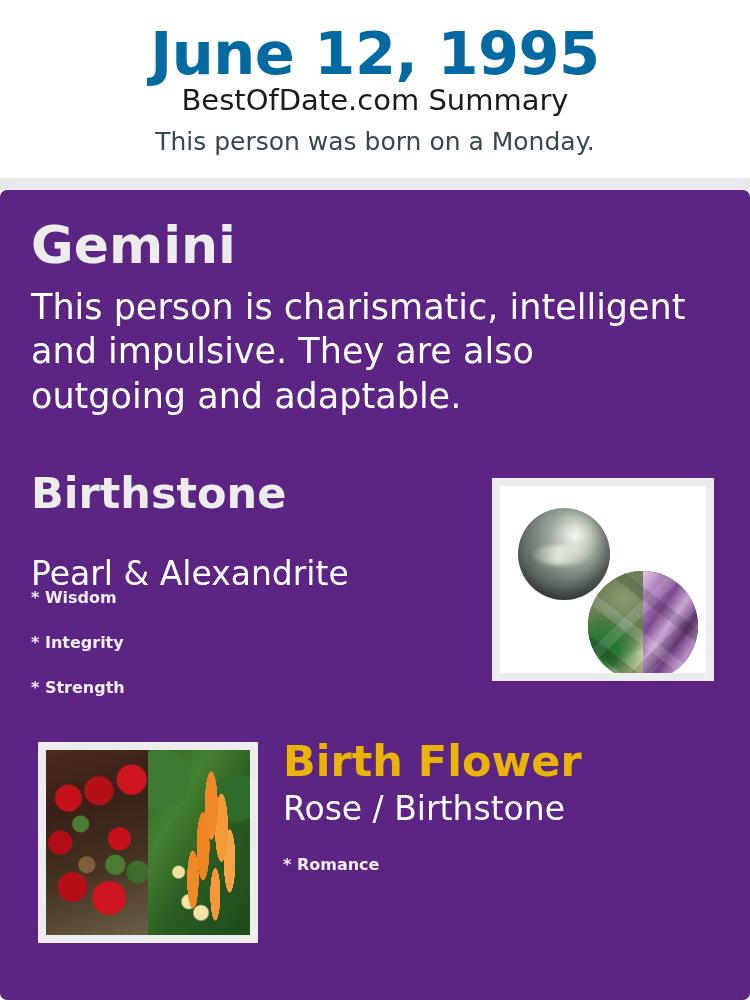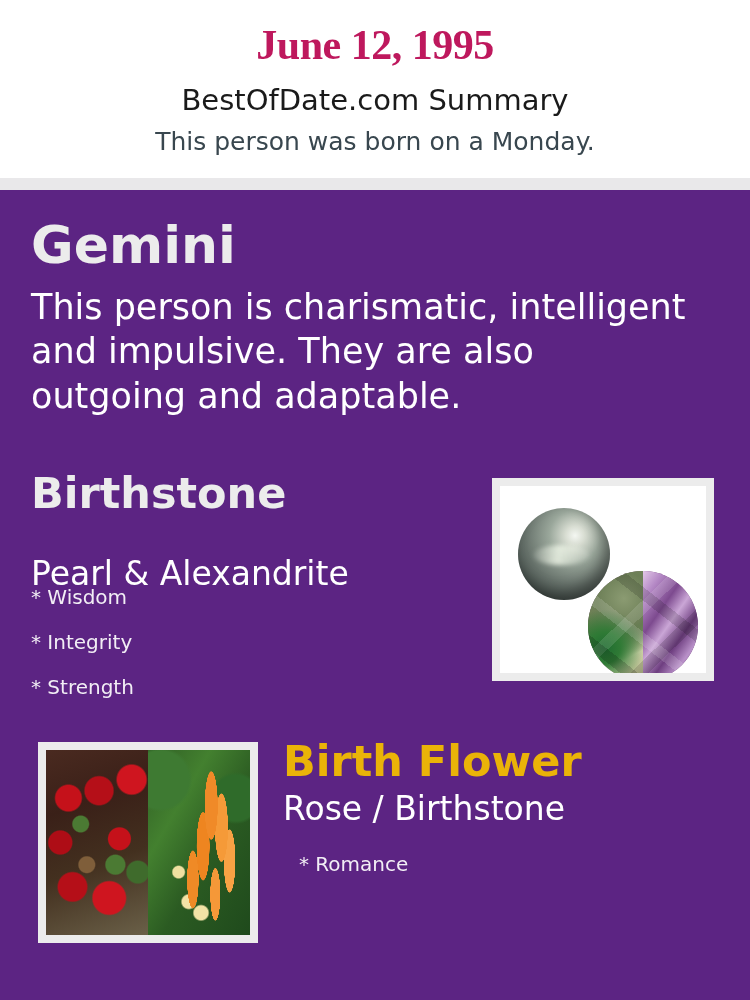--- a/index.html
+++ b/index.html
@@ -26,26 +26,25 @@
     left: 0; top: 0;
     width: 750px;
     height: 178px;
     background: #ffffff;
     text-align: center;
   }
   .header-date {
     position: absolute;
     left: 0; top: 22px;
     width: 750px;
-    font-size: 42px;
+    font-size: 59px;
     font-weight: 700;
-    color: #be185d;
+    color: #0369a1;
     letter-spacing: -0.5px;
     line-height: 1.1;
-    font-family: Liberation Serif, serif;
   }
   .header-site {
     position: absolute;
     left: 0; top: 85px;
     width: 750px;
     font-size: 29px;
     font-weight: 400;
     color: #1a1a1a;
     line-height: 1.1;
   }
@@ -67,20 +66,21 @@
     background: #e9e8ea;
   }
 
   
   .body-panel {
     position: absolute;
     left: 0; top: 190px;
     width: 750px;
     height: 810px;
     background: #5c2483;
+    border-radius: 7px;
   }
 
   .sign-name {
     position: absolute;
     left: 31px; top: 27px;
     font-size: 52px;
     font-weight: 700;
     color: #ececec;
     letter-spacing: 0px;
     line-height: 1.1;
@@ -112,24 +112,25 @@
     color: #ffffff;
     line-height: 1.1;
     margin-top: 33px;
   }
   .stone-list {
     position: absolute;
     left: 31px; top: 385px;
   }
   .stone-list .bullet,
   .flower-list .bullet {
-    font-size: 20px;
+    font-size: 16px;
     color: #f2eef5;
     line-height: 45px;
     white-space: nowrap;
+    font-weight: bold;
   }
 
   
   .photo-frame {
     position: absolute;
     background: #ececec;
     box-sizing: border-box;
     padding: 8px;
   }
   .photo-inner {
@@ -242,21 +243,21 @@
   .flower-sub {
     position: absolute;
     left: 283px; top: 601px;
     font-size: 33px;
     font-weight: 400;
     color: #ffffff;
     line-height: 1.1;
   }
   .flower-list {
     position: absolute;
-    left: 283px; top: 652px; margin-left: 16px;
+    left: 283px; top: 652px;
   }
 </style>
 </head>
 <body>
 
 <div class="page">
 
   <div class="header">
     <div class="header-date">June 12, 1995</div>
     <div class="header-site">BestOfDate.com Summary</div>

